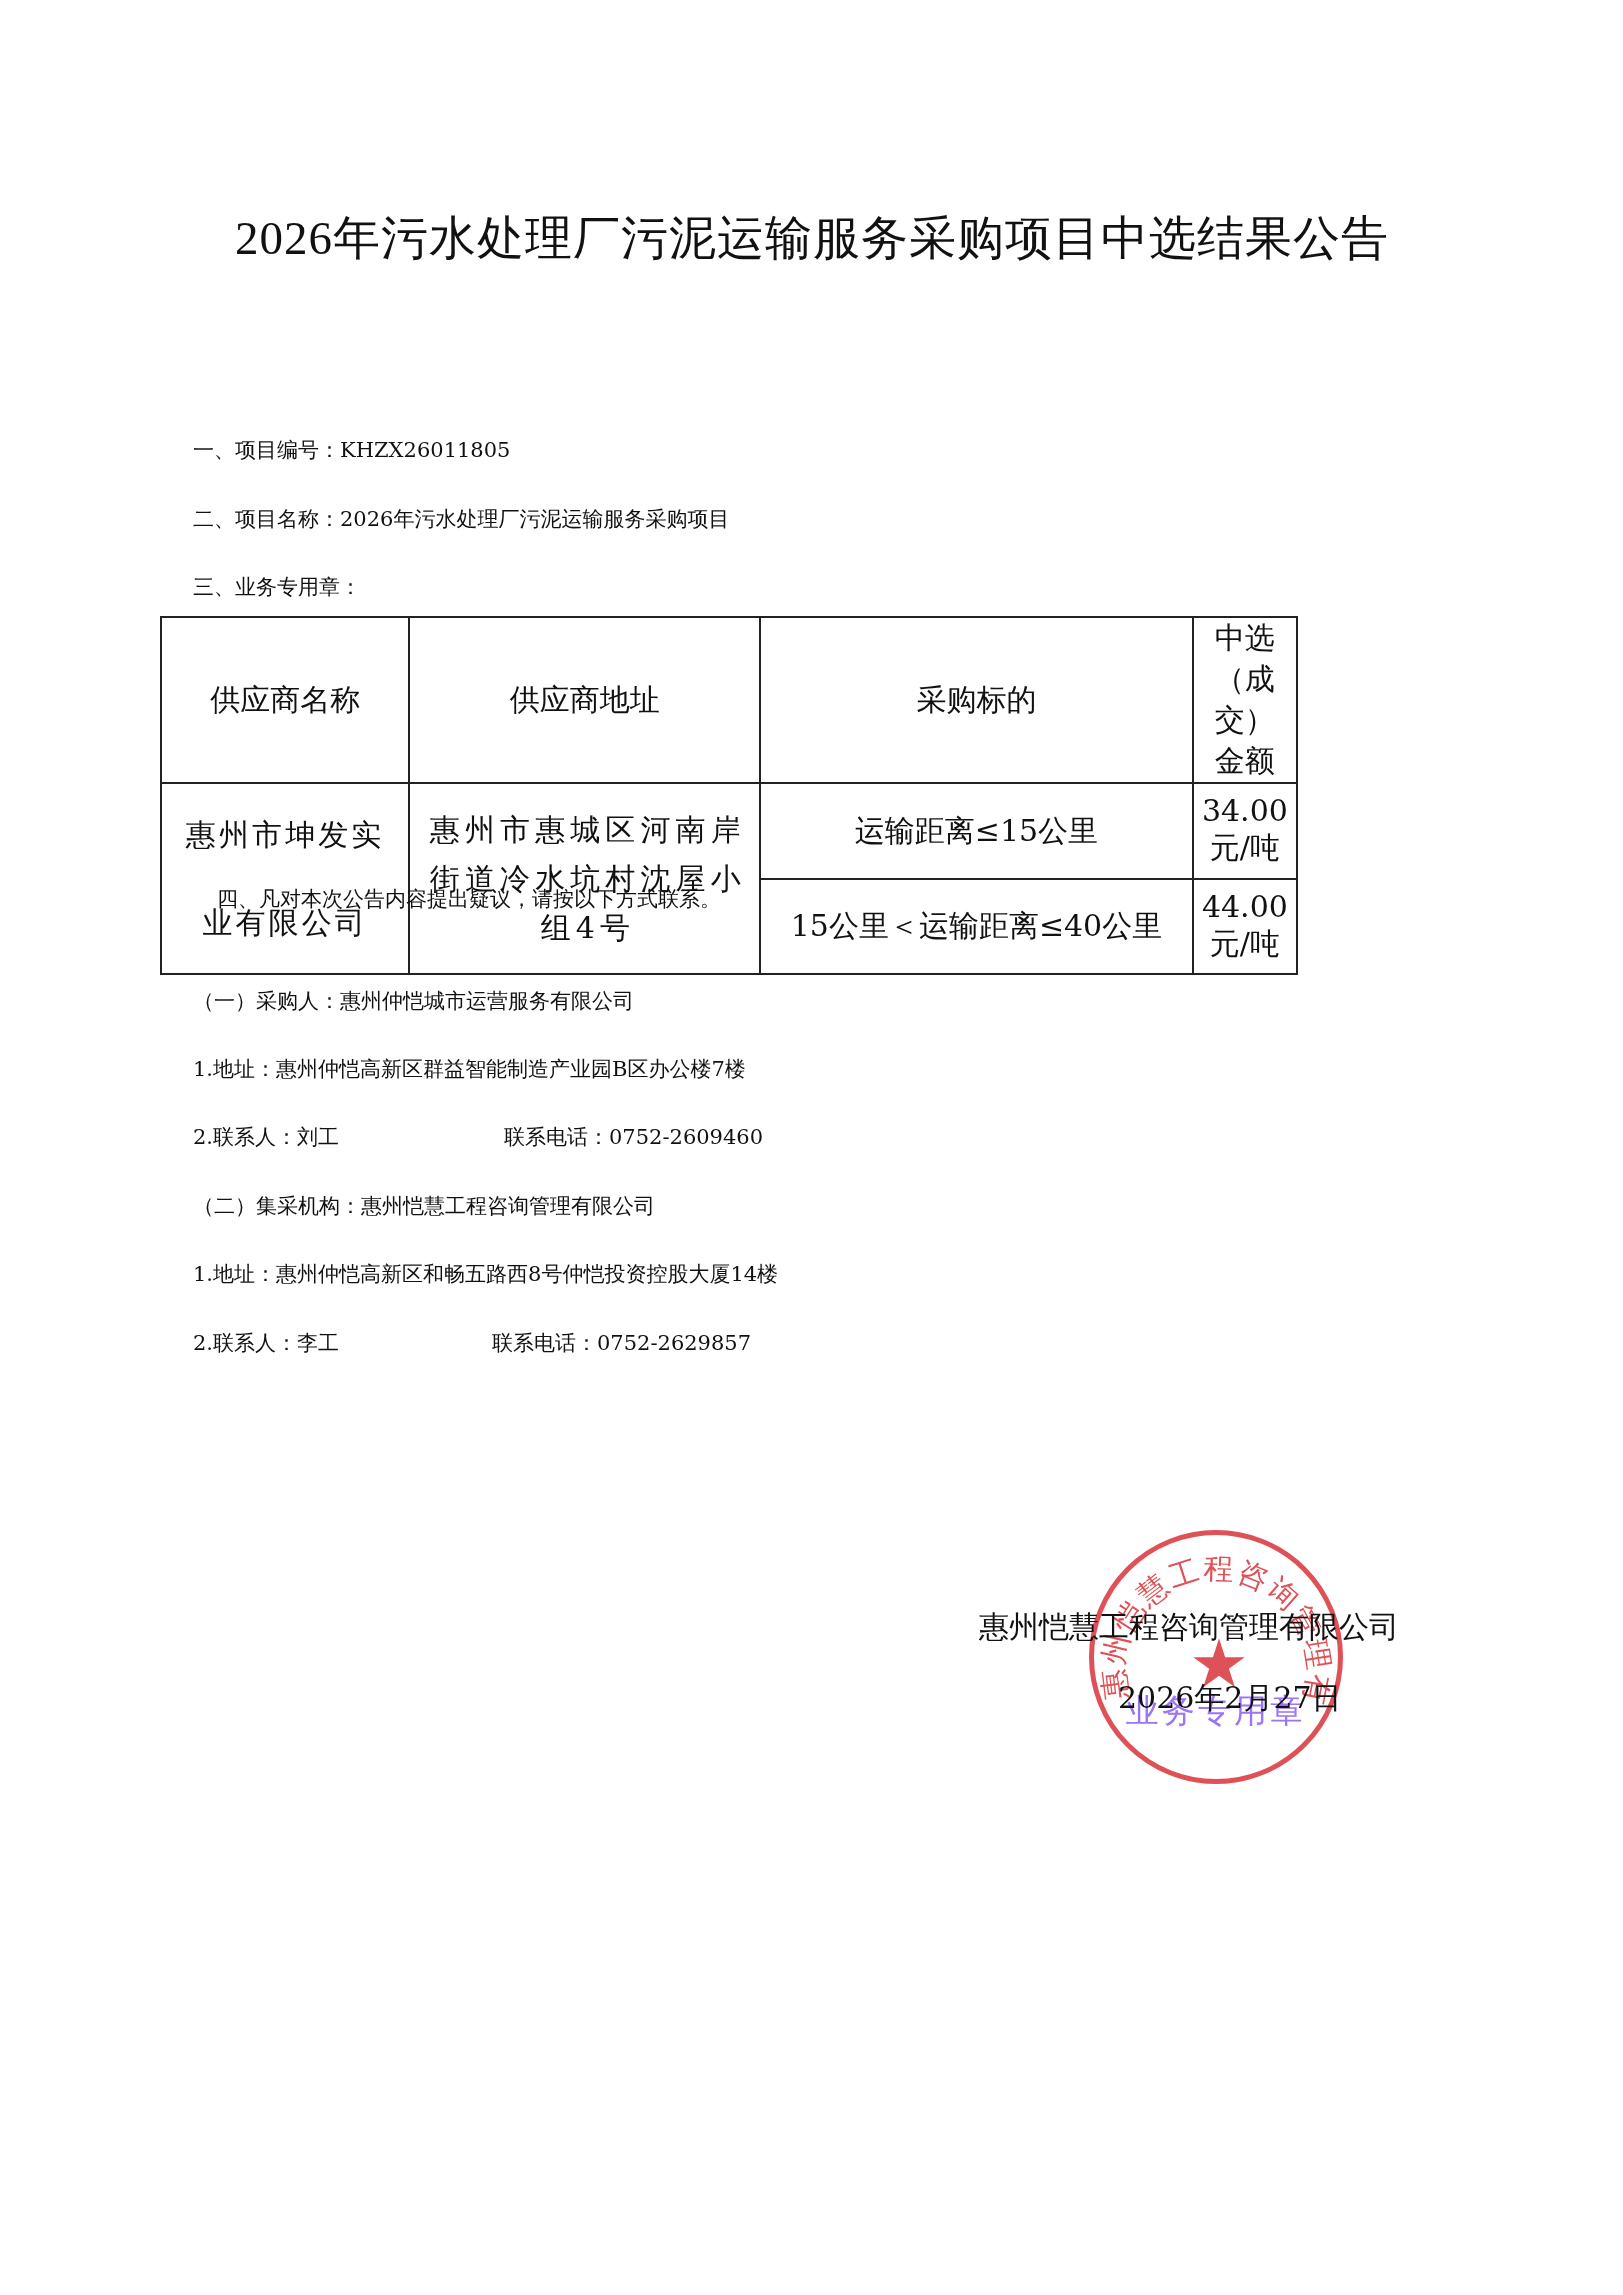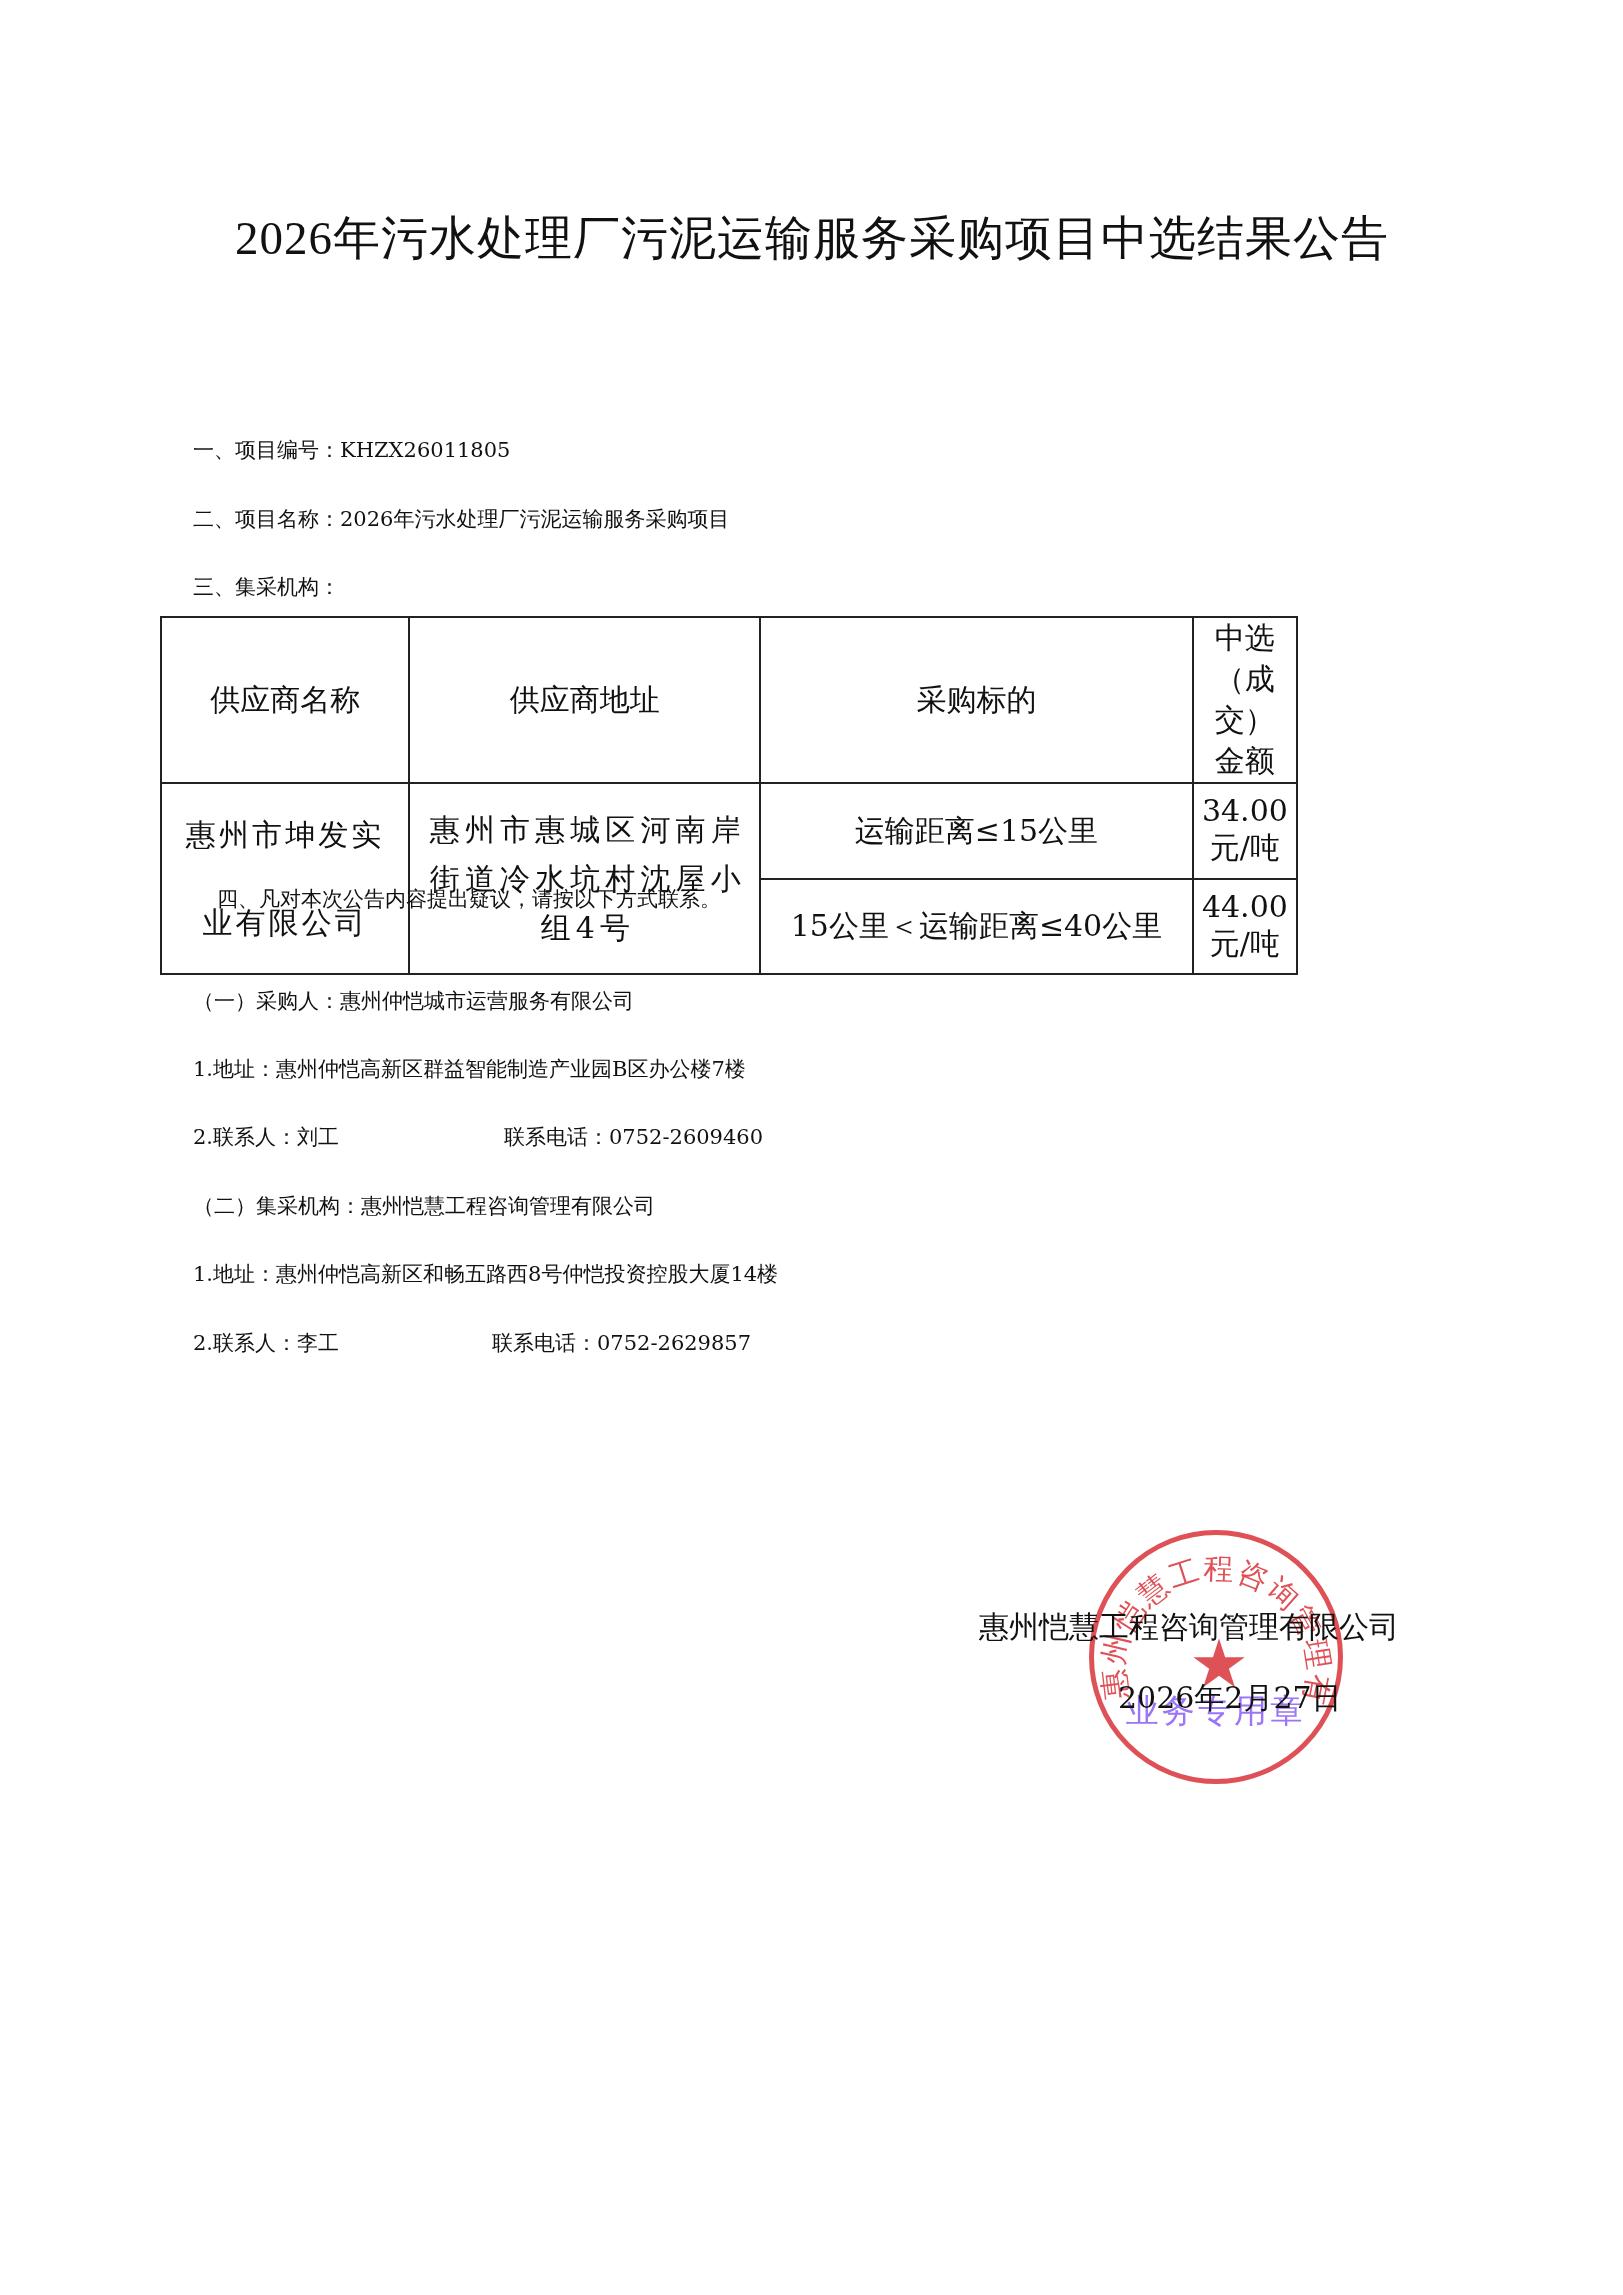--- a/index.html
+++ b/index.html
@@ -27,21 +27,21 @@
 <body>
 
 <div class="abs title">2026年污水处理厂污泥运输服务采购项目中选结果公告</div>
 
 <div class="abs line sec" style="top:430px">
   <span>一、项目编号：</span><span>KHZX26011805</span>
 </div>
 <div class="abs line sec" style="top:499px">
   <span>二、项目名称：</span><span>2026年污水处理厂污泥运输服务采购项目</span>
 </div>
-<div class="abs line sec" style="top:567px">三、集采机构：</div>
+<div class="abs line sec" style="top:567px">三、业务专用章：</div>
 
 <table class="res">
   <tbody>
       <tr>
     <th style="width:231px">供应商名称</th>
     <th style="width:334px">供应商地址</th>
     <th style="width:416px">采购标的</th>
     <th>中选（成交）金额</th>
   </tr>
   <tr style="height:96px">

